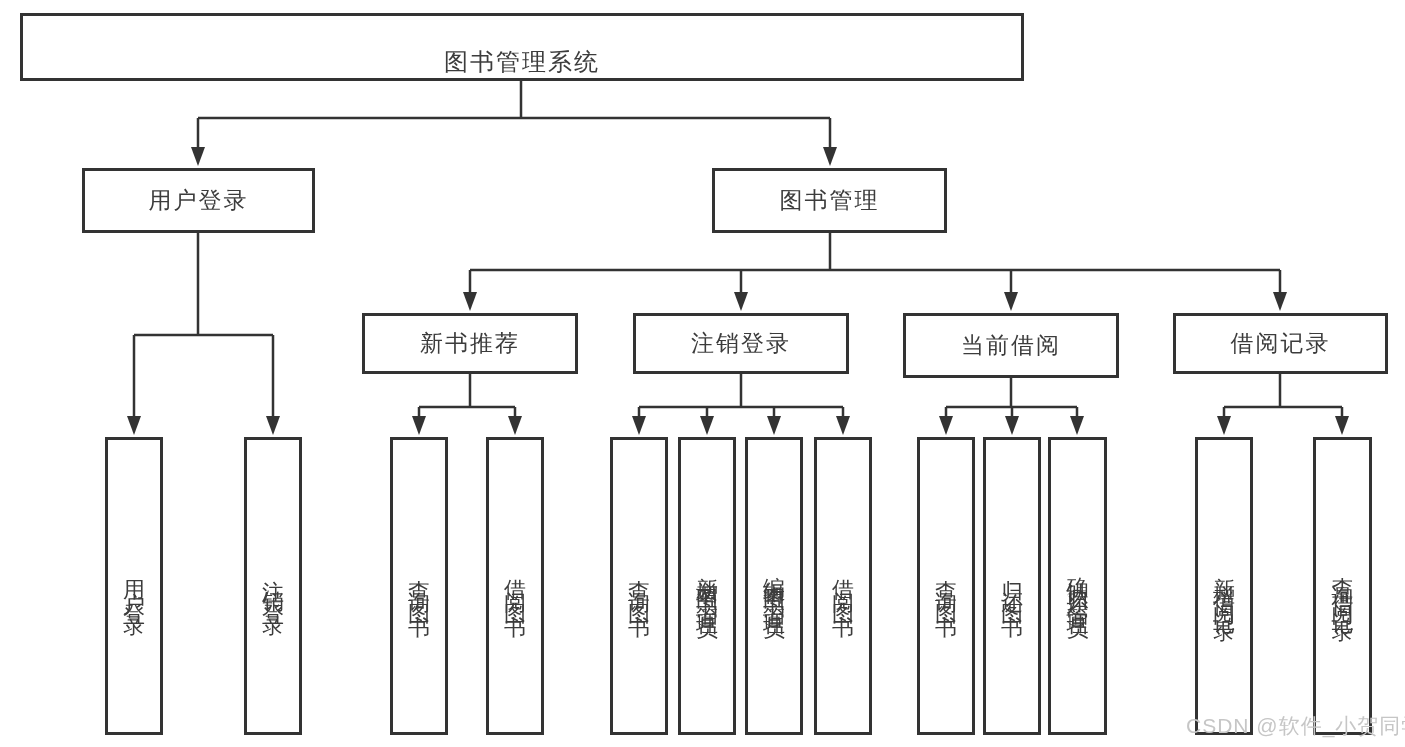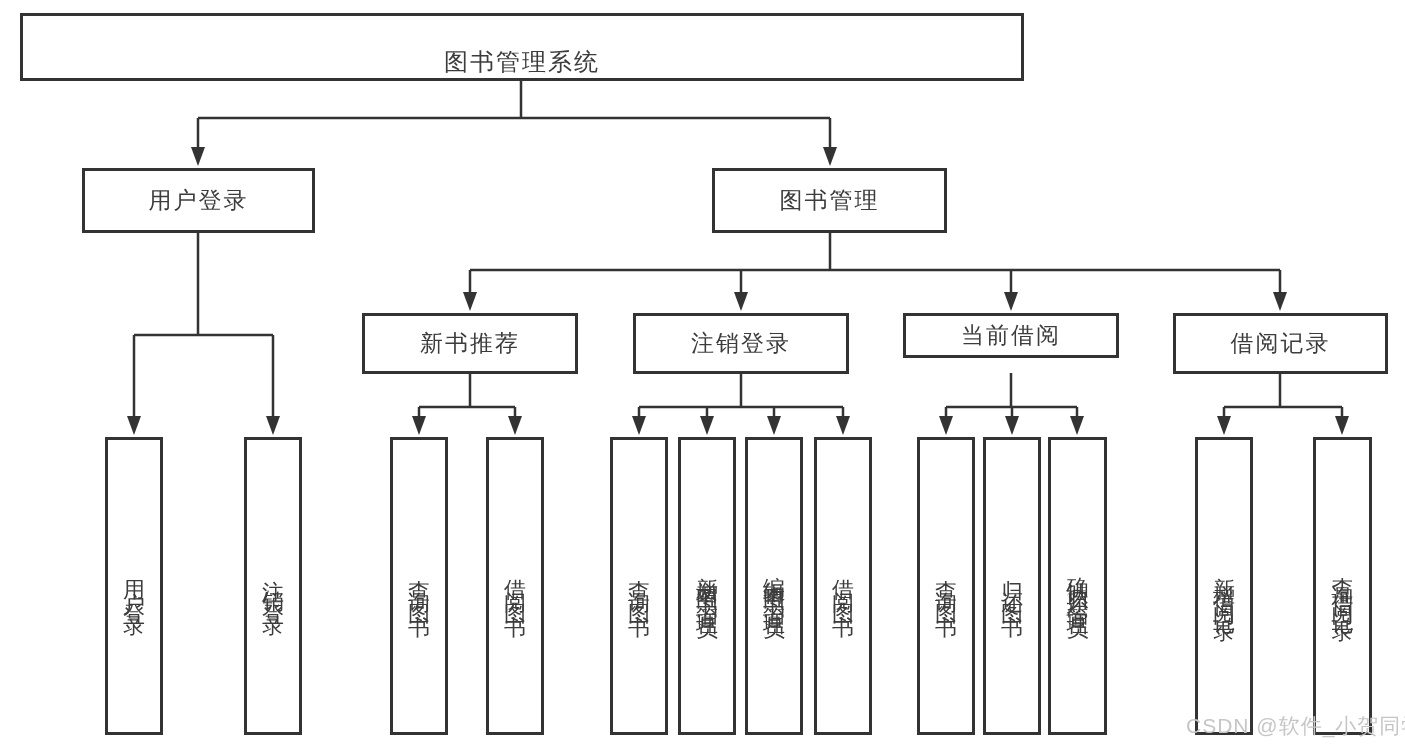--- a/index.html
+++ b/index.html
@@ -97,21 +97,21 @@
   <div class="node h-node" style="left:362px; top:313px; width:216px; height:61px;">
     <span>新书推荐</span>
   </div>
 
   <div class="node h-node" style="left:712px; top:168px; width:235px; height:65px;">
     <span>图书管理</span>
   </div>
   <div class="node h-node" style="left:633px; top:313px; width:216px; height:61px;">
     <span>注销登录</span>
   </div>
-  <div class="node h-node" style="left:903px; top:313px; width:216px; height:45px;">
+  <div class="node h-node" style="left:903px; top:313px; width:216px; height:65px;">
     <span>当前借阅</span>
   </div>
   <div class="node h-node" style="left:1173px; top:313px; width:215px; height:61px;">
     <span>借阅记录</span>
   </div>
 
   <div class="node leaf" style="left:105px; top:437px; width:58px; height:298px;">用户登录</div>
   <div class="node leaf" style="left:244px; top:437px; width:58px; height:298px;">注销登录</div>
 
   <div class="node leaf" style="left:390px; top:437px; width:58px; height:298px;">查询图书</div>

